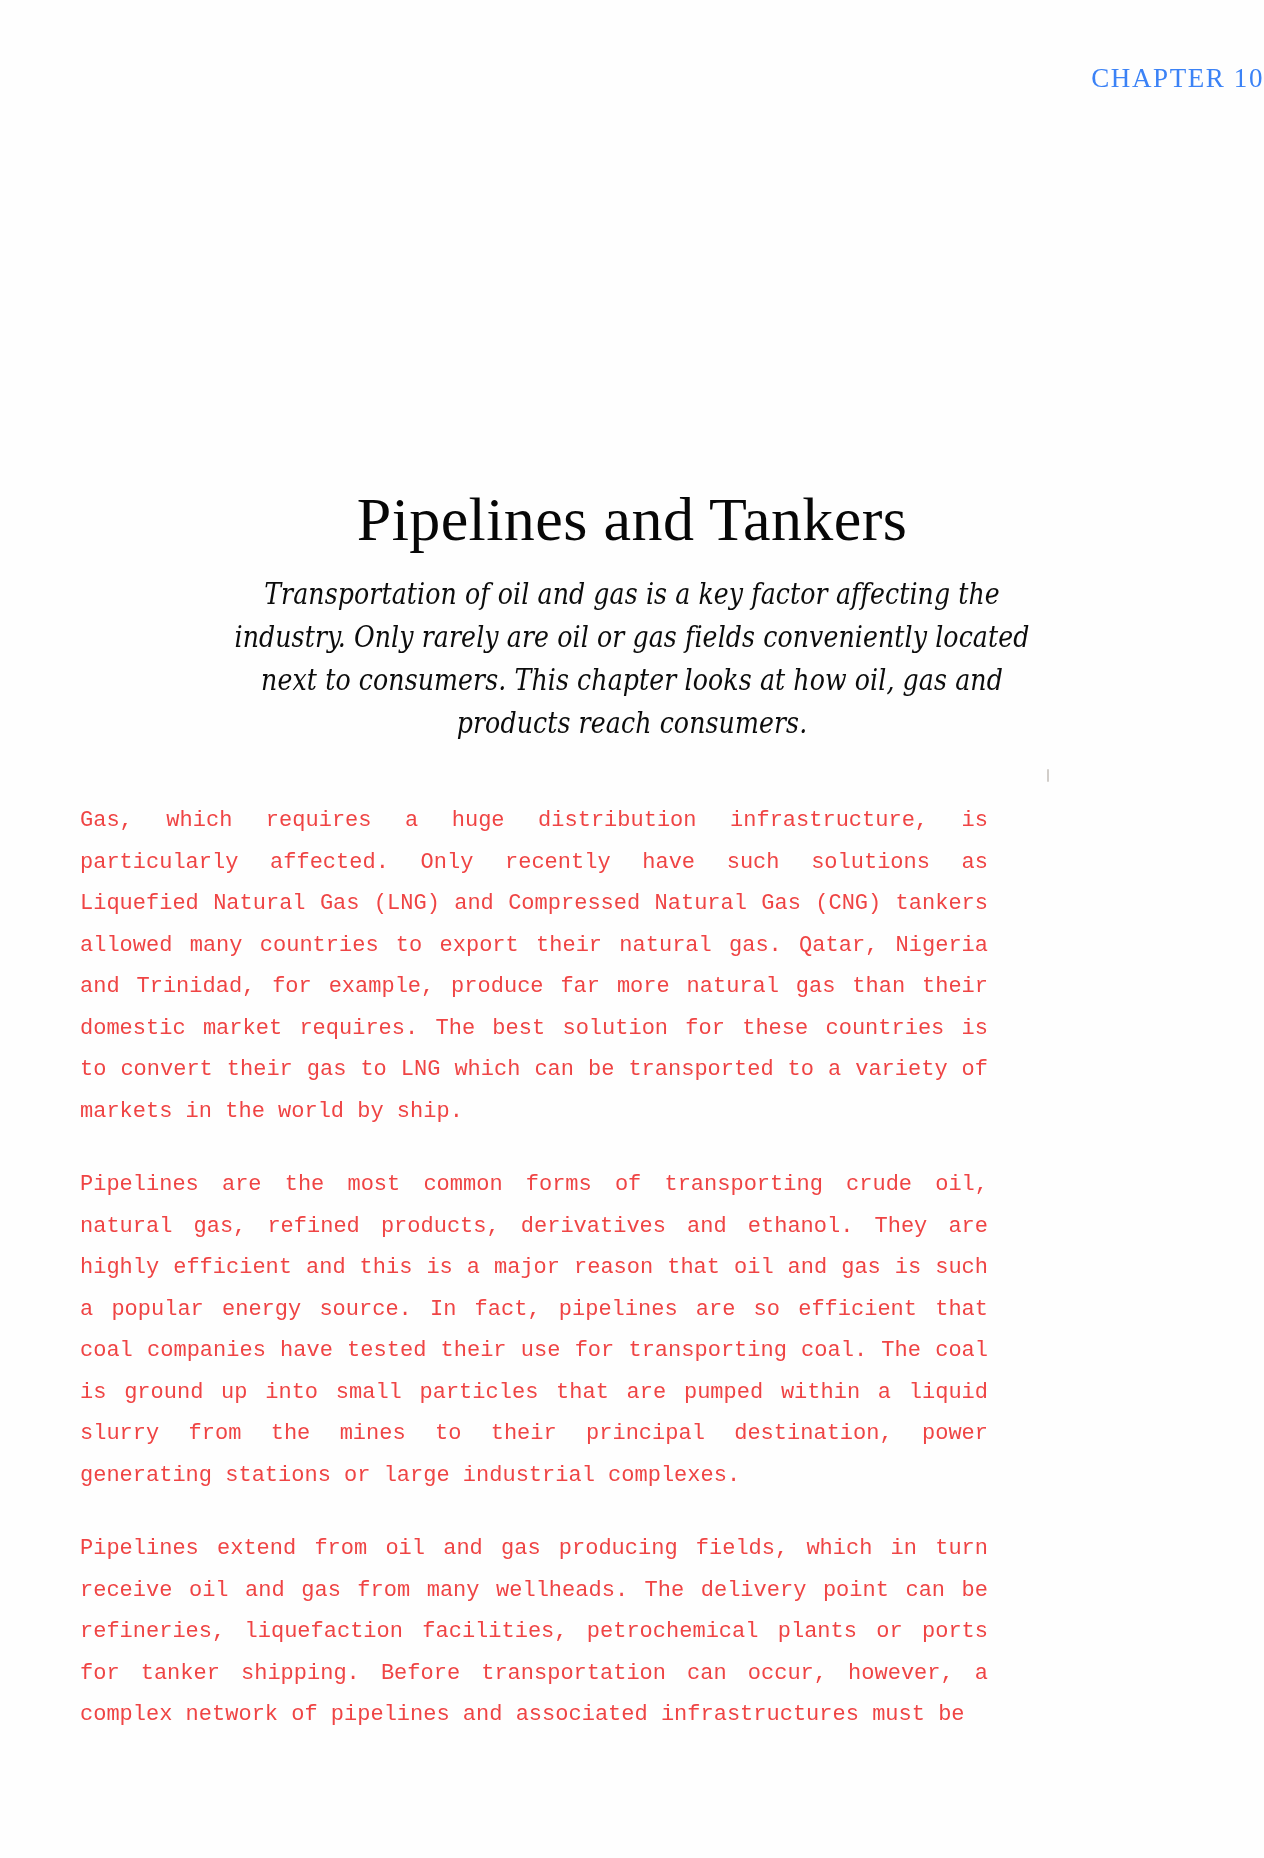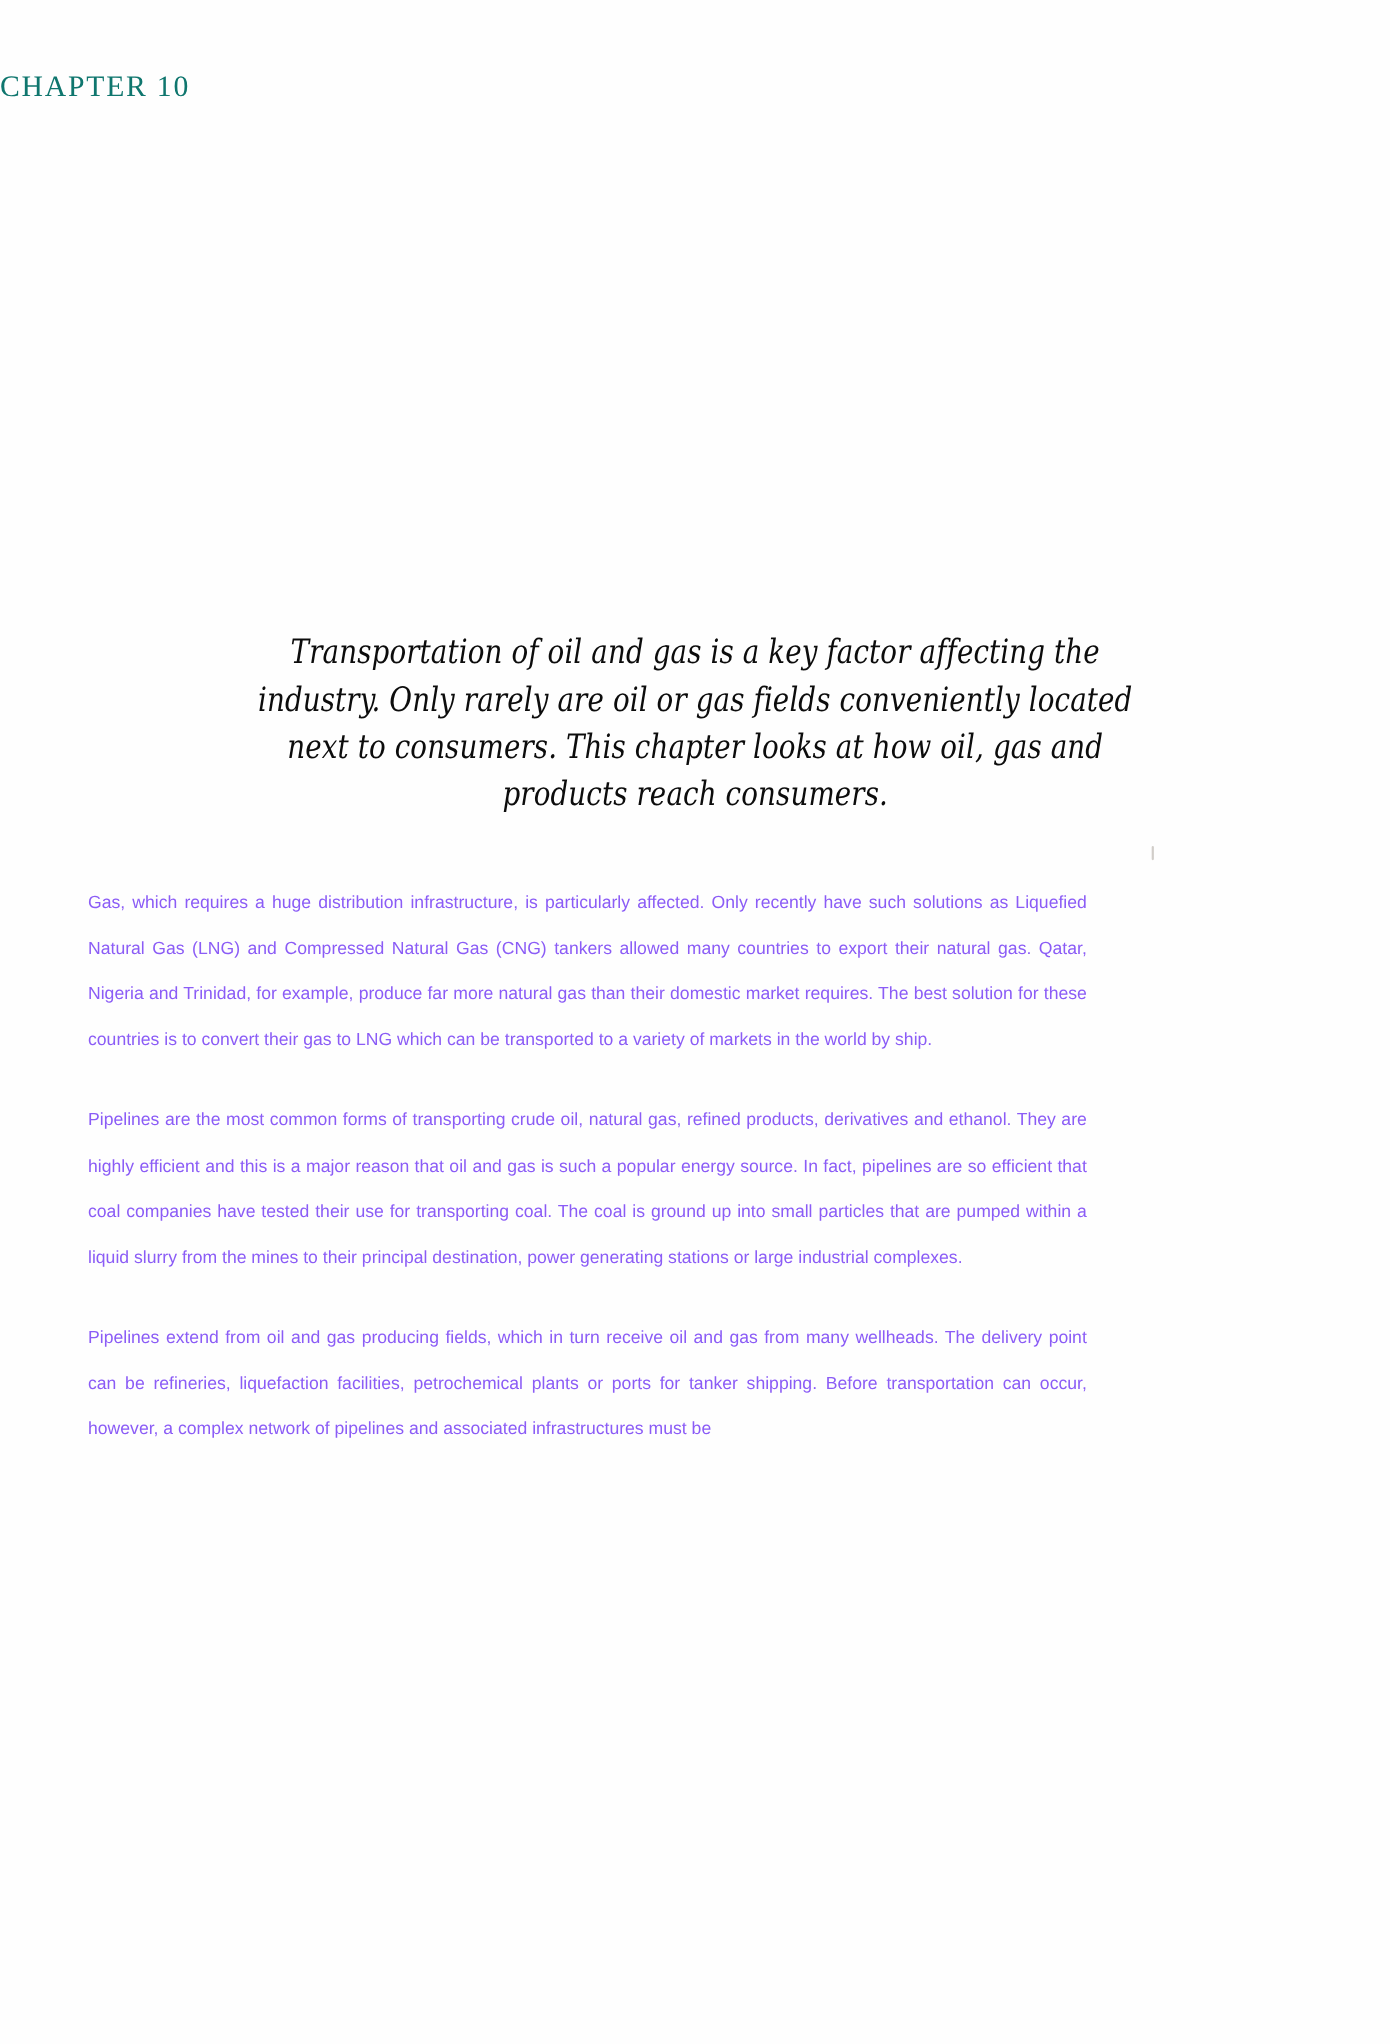--- a/index.html
+++ b/index.html
@@ -24,25 +24,25 @@
     height: 1858px;
     background: #fefefe;
   }
 
   
   .chapter-label {
     position: absolute;
     left: 0;
     top: 63px;
     width: 1264px;
-    text-align: left;
+    text-align: right;
     font-size: 27px;
     letter-spacing: 1.6px;
     font-weight: 400;
-    color: #0f766e;
+    color: #3b82f6;
     font-family: "Liberation Serif", "DejaVu Serif", serif;
   }
 
   
   .chapter-title {
     position: absolute;
     left: 0;
     top: 445px;
     width: 1264px;
     text-align: center;
@@ -78,26 +78,26 @@
 
   
   .body-copy {
     position: absolute;
     left: 80px;
     top: 800px;
     width: 908px;
   }
   .body-paragraph {
     margin: 0 0 32px 0;
-    font-size: 16px;
+    font-size: 22px;
     line-height: 41.5px;
     text-align: justify;
     text-justify: inter-word;
-    color: #8b5cf6;
-    font-family: Liberation Sans, sans-serif;
+    color: #ef4444;
+    font-family: Liberation Mono, monospace;
     hyphens: none;
   }
   .body-paragraph:last-child {
     margin-bottom: 12px;
   }
 
   
   .scan-artifact {
     position: absolute;
     left: 1047px;
@@ -109,20 +109,21 @@
     border-radius: 1px;
   }
 </style>
 </head>
 <body>
 
 <div class="page">
 
   <div class="chapter-label">CHAPTER 10</div>
 
+  <h1 class="chapter-title">Pipelines and Tankers</h1>
 
   <div class="chapter-standfirst">
     <span class="sf-line">Transportation of  oil and gas is a key factor affecting the</span>
     <span class="sf-line">industry. Only rarely are oil or gas fields conveniently located</span>
     <span class="sf-line">next to consumers. This chapter looks at how oil, gas and</span>
     <span class="sf-line">products reach consumers.</span>
   </div>
 
   <div class="body-copy">
     <p class="body-paragraph">Gas, which requires a huge distribution infrastructure, is particularly affected. Only recently have such solutions as Liquefied Natural Gas (LNG) and Compressed Natural Gas (CNG) tankers allowed many countries to export their natural gas. Qatar, Nigeria and Trinidad, for example, produce far more natural gas than their domestic market requires. The best solution for these countries is to convert their gas to LNG which can be transported to a variety of markets in the world by ship.</p>

